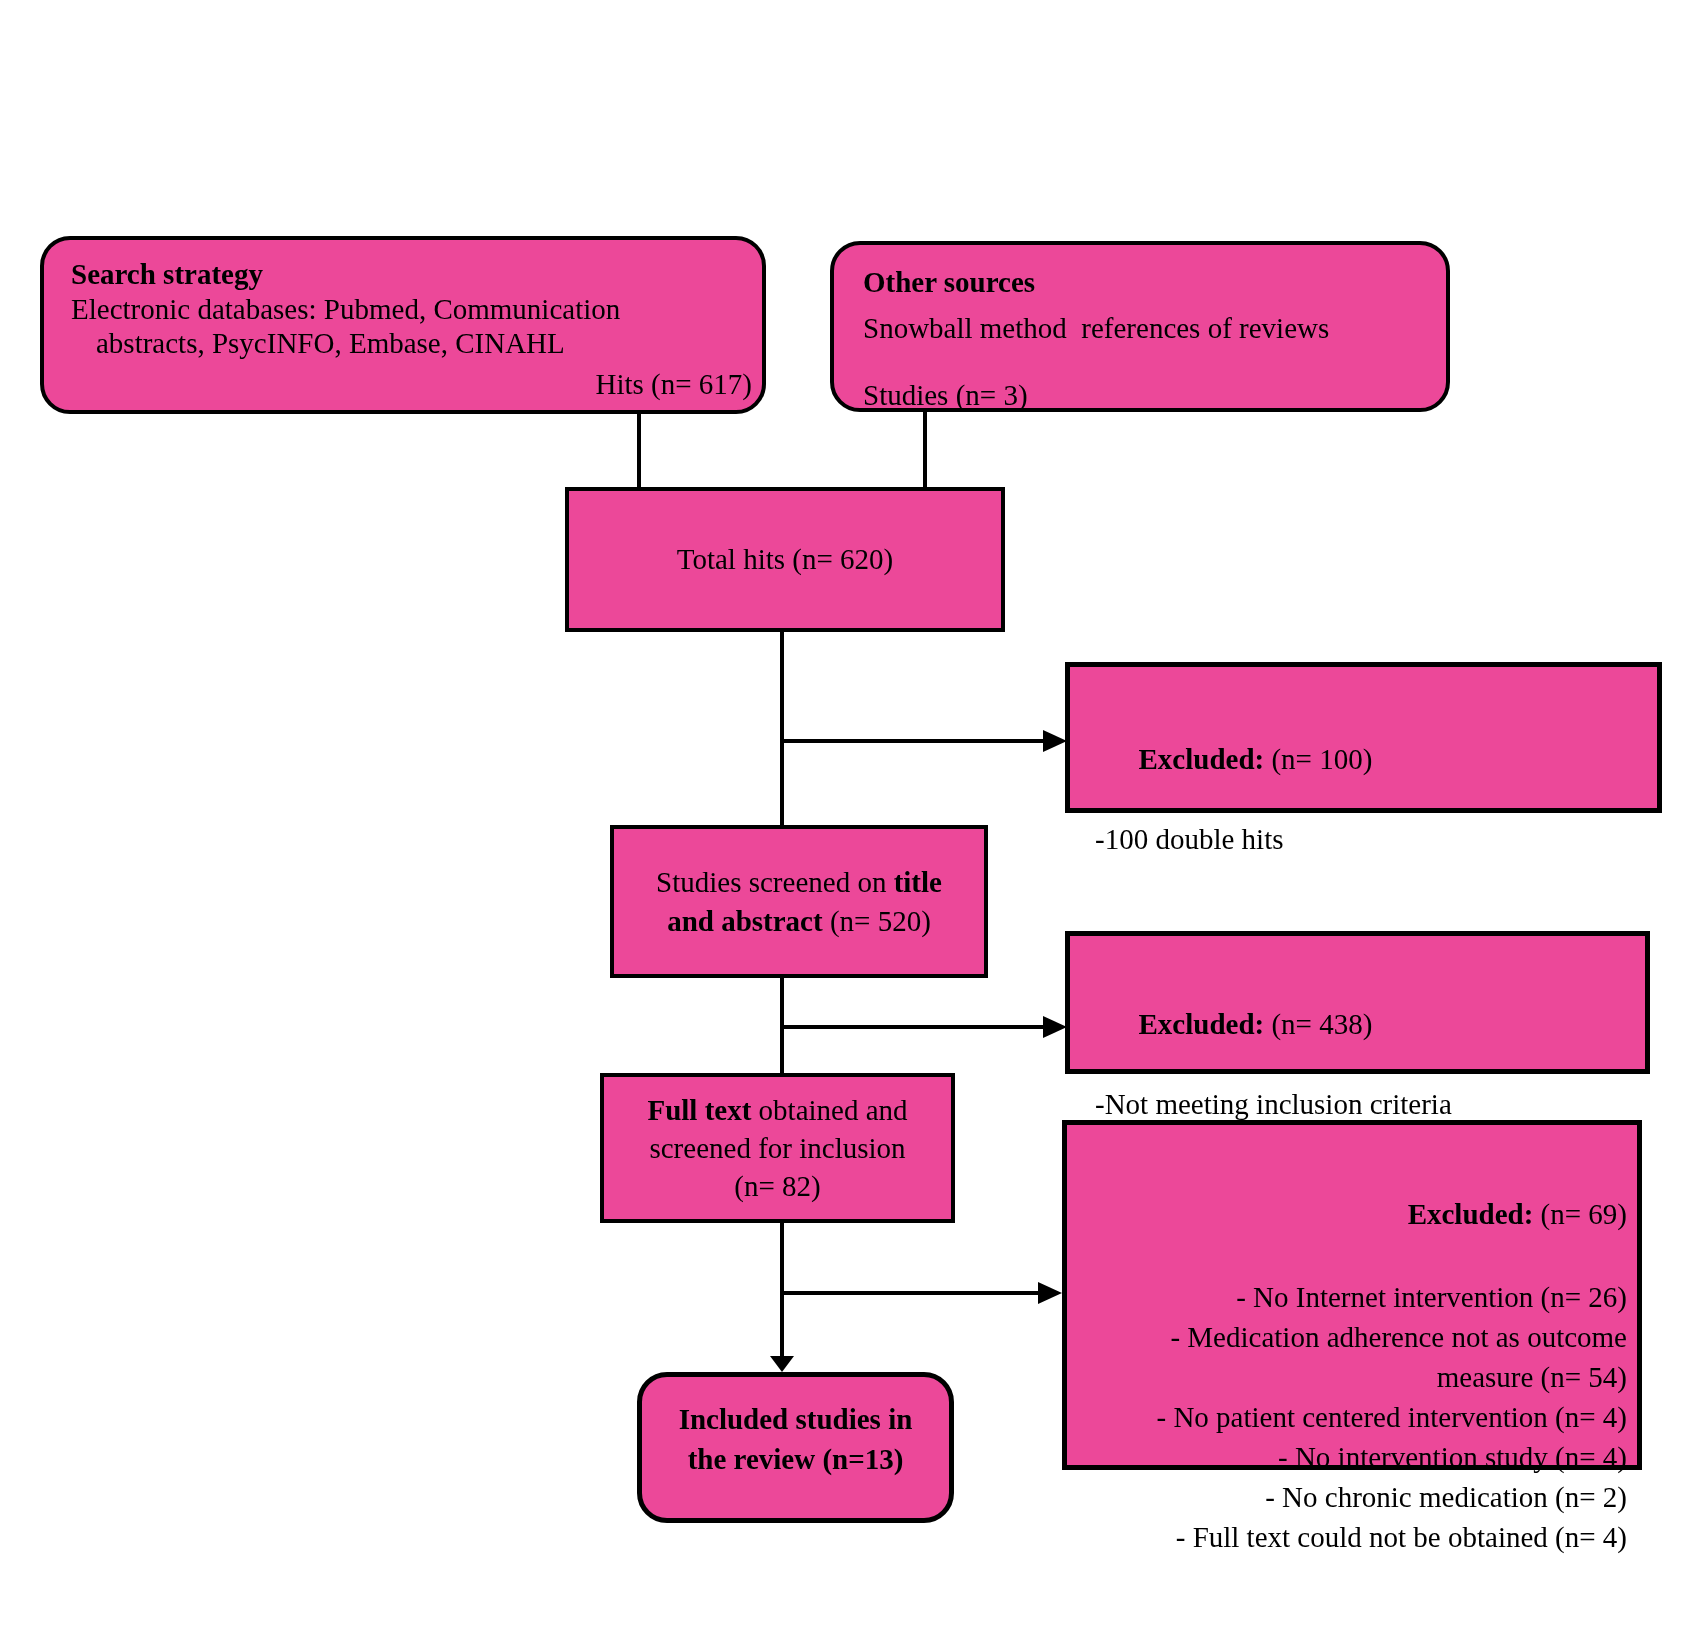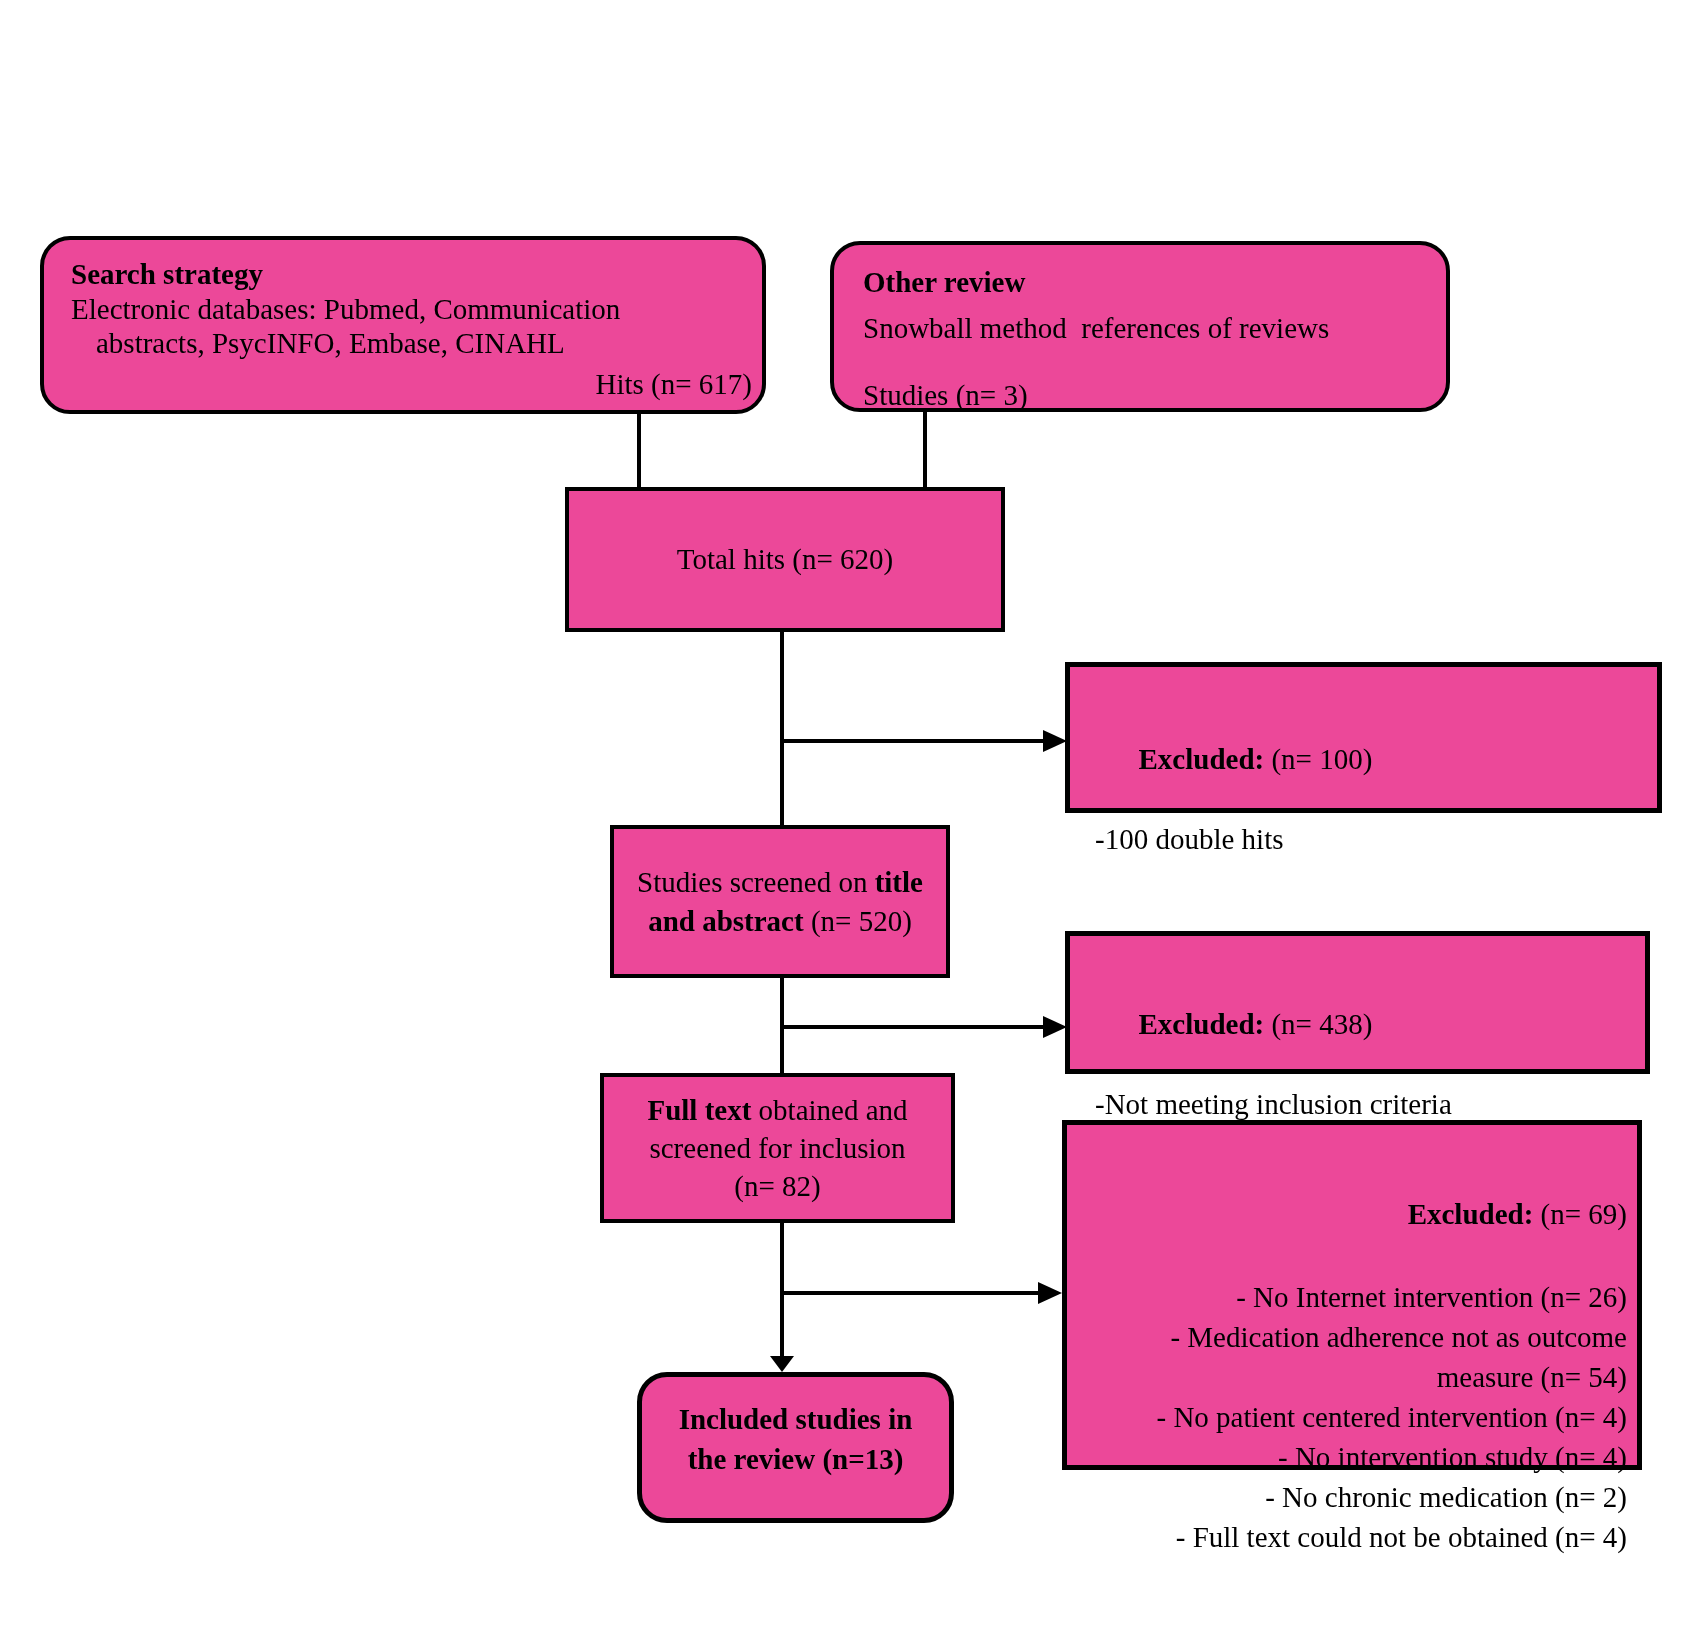--- a/index.html
+++ b/index.html
@@ -54,21 +54,21 @@
 <div class="canvas">
 
   <div class="box rounded" style="left:40px;top:236px;width:726px;height:178px;padding:16px 10px 0 27px;">
     <div class="b pre" style="line-height:36px;">Search strategy</div>
     <div class="pre" style="line-height:34px;">Electronic databases: Pubmed, Communication</div>
     <div class="pre" style="line-height:34px;margin-left:25px;">abstracts, PsycINFO, Embase, CINAHL</div>
     <div class="pre" style="line-height:34px;margin-top:7px;text-align:right;">Hits (n= 617)</div>
   </div>
 
   <div class="box rounded" style="left:830px;top:241px;width:620px;height:171px;padding:15px 10px 0 29px;">
-    <div class="b pre" style="line-height:45px;">Other review</div>
+    <div class="b pre" style="line-height:45px;">Other sources</div>
     <div class="pre" style="line-height:46px;">Snowball method  references of reviews</div>
     <div class="pre" style="line-height:48px;margin-top:20px;">Studies (n= 3)</div>
   </div>
 
   <div class="vline" style="left:637px;top:413px;width:4px;height:78px;"></div>
   <div class="vline" style="left:923px;top:411px;width:4px;height:80px;"></div>
   <div class="arr-d-small" style="left:632px;top:490px;"></div>
   <div class="arr-d-small" style="left:918px;top:490px;"></div>
 
   <div class="box center-col" style="left:565px;top:487px;width:440px;height:145px;">
@@ -79,21 +79,21 @@
   <div class="hline" style="left:780px;top:739px;width:265px;height:4px;"></div>
   <div class="arr-r" style="left:1043px;top:730px;"></div>
 
   <div class="box thick" style="left:1065px;top:662px;width:597px;height:151px;padding:32px 10px 0 25px;">
     <div class="pre" style="line-height:40px;">
       <span class="b">Excluded:</span><span> (n= 100)</span>
     </div>
     <div class="pre" style="line-height:40px;">-100 double hits</div>
   </div>
 
-  <div class="box center-col" style="left:610px;top:825px;width:340px;height:153px;line-height:39px;">
+  <div class="box center-col" style="left:610px;top:825px;width:378px;height:153px;line-height:39px;">
     <div class="pre"><span>Studies screened on </span><span class="b">title</span></div>
     <div class="pre"><span class="b">and abstract</span><span> (n= 520)</span></div>
   </div>
 
   <div class="vline" style="left:780px;top:976px;width:4px;height:99px;"></div>
   <div class="hline" style="left:780px;top:1025px;width:265px;height:4px;"></div>
   <div class="arr-r" style="left:1043px;top:1016px;"></div>
 
   <div class="box thick" style="left:1065px;top:931px;width:585px;height:143px;padding:28px 10px 0 25px;">
     <div class="pre" style="line-height:40px;">

